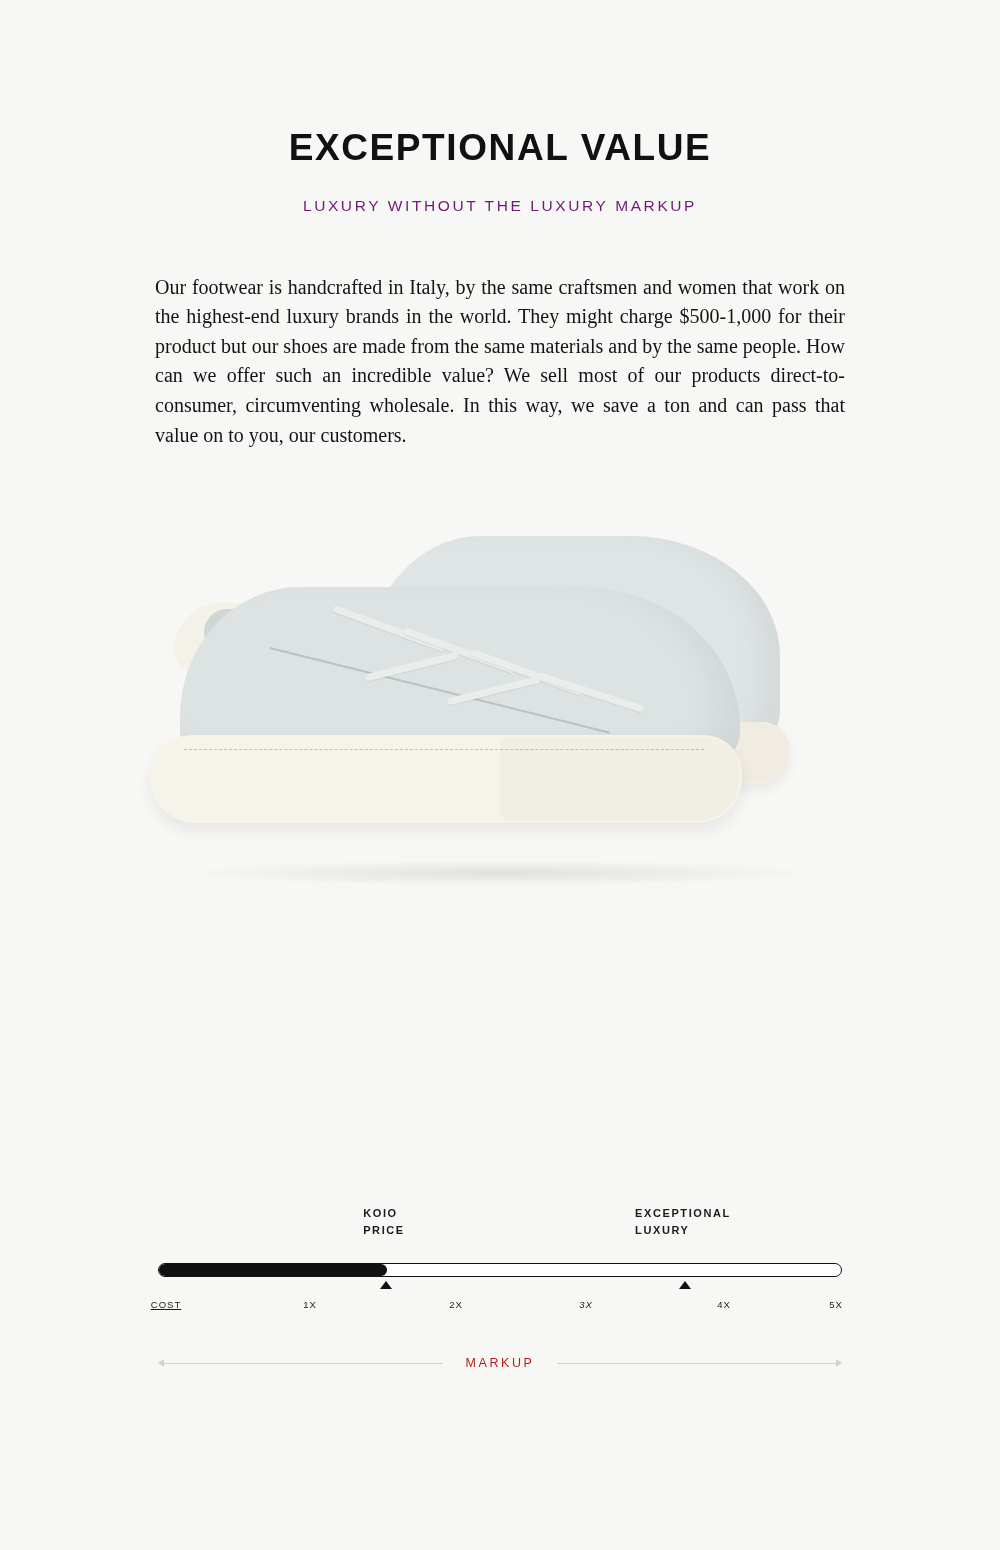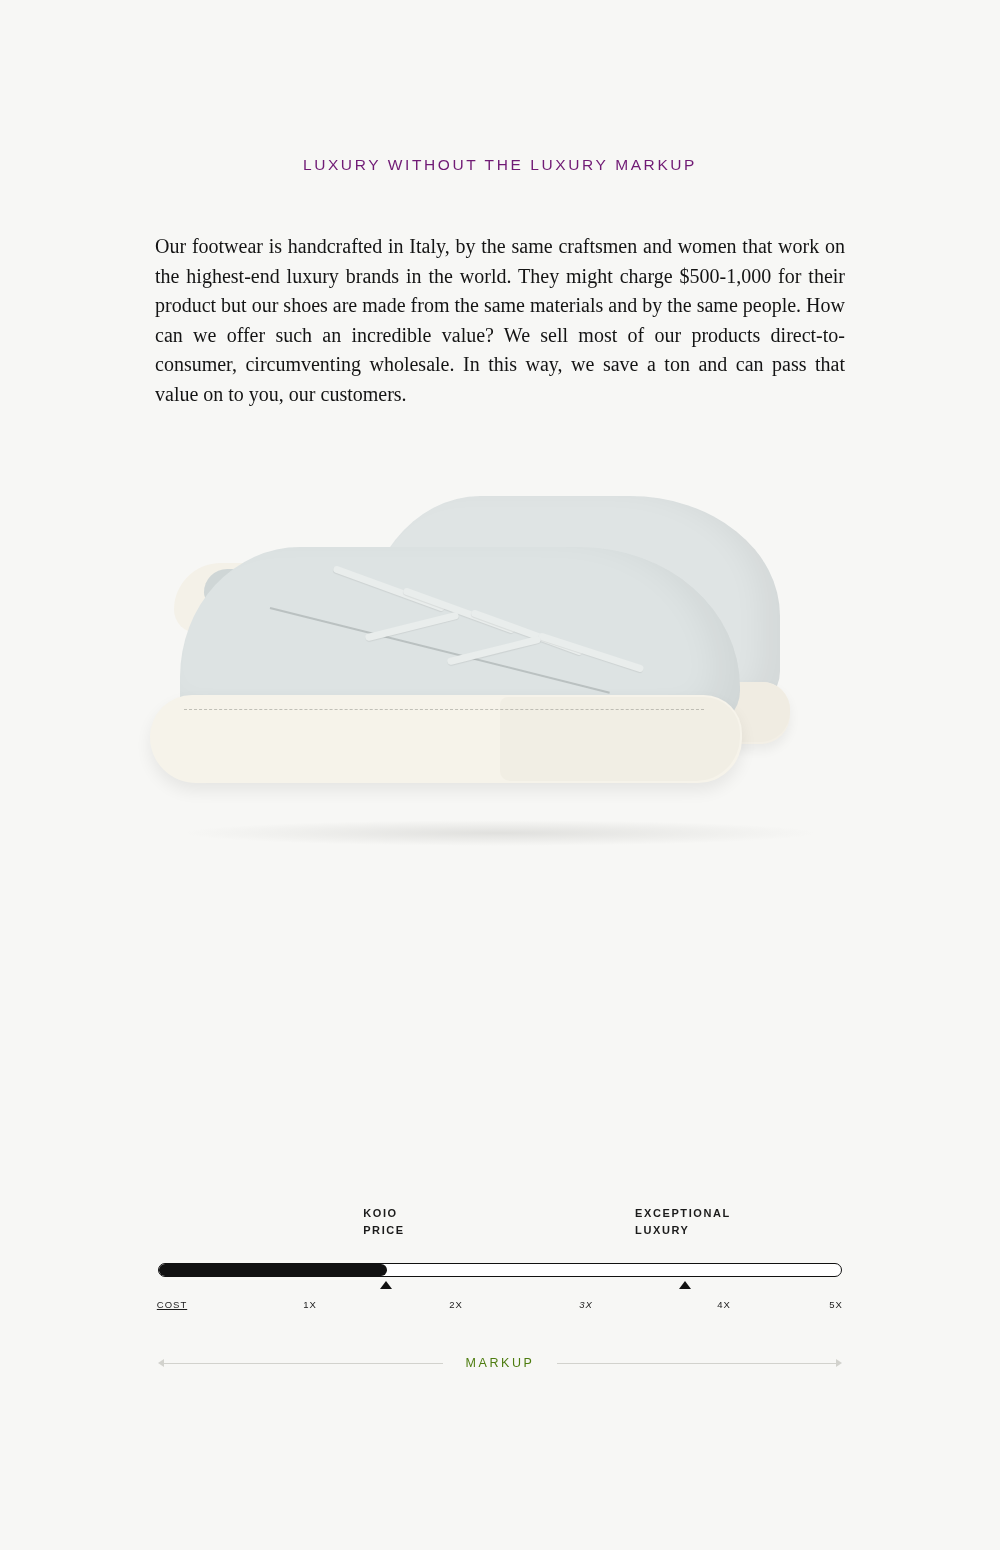--- a/index.html
+++ b/index.html
@@ -285,36 +285,37 @@
   }
   .axis-line {
     flex: 1;
     height: 1px;
     background: #d2d2cd;
   }
   .axis-text {
     padding: 0 22px;
     font-size: 12.5px;
     letter-spacing: 2.6px;
-    color: #4d7c0f;
+    color: #b91c1c;
   }
   .arrow-left, .arrow-right {
     width: 0; height: 0;
     border-top: 4px solid transparent;
     border-bottom: 4px solid transparent;
   }
   .arrow-left { border-right: 6px solid #d2d2cd; }
   .arrow-right { border-left: 6px solid #d2d2cd; }
 </style>
 </head>
 <body>
 
 <div class="page">
 
   <div class="header">
+    <h1 class="headline">EXCEPTIONAL VALUE</h1>
     <div class="subhead">LUXURY WITHOUT THE LUXURY MARKUP</div>
   </div>
 
   <div class="copy-wrap">
     <p class="copy">Our footwear is handcrafted in Italy, by the same craftsmen and women that work on the highest-end luxury brands in the world. They might charge $500-1,000 for their product but our shoes are made from the same materials and by the same people. How can we offer such an incredible value? We sell most of our products direct-to-consumer, circumventing wholesale. In this way, we save a ton and can pass that value on to you, our customers.</p>
   </div>
 
   <div class="shoe-area">
     <div class="shoe-stage">
 
@@ -359,21 +360,21 @@
     <div class="track">
       <div class="fill"></div>
     </div>
 
     <div class="markers">
       <div class="marker marker-koio"></div>
       <div class="marker marker-trad"></div>
     </div>
 
     <div class="ticks">
-      <div class="tick tick-cost" style="left:14px;text-decoration:underline;">COST</div>
+      <div class="tick tick-cost" style="left:8px;text-decoration:underline;">COST</div>
       <div class="tick" style="left:152px;">1X</div>
       <div class="tick" style="left:298px;">2X</div>
       <div class="tick" style="left:428px;font-style:italic;">3X</div>
       <div class="tick" style="left:566px;">4X</div>
       <div class="tick" style="left:678px;">5X</div>
     </div>
 
     <div class="axis">
       <div class="arrow-left"></div>
       <div class="axis-line"></div>

